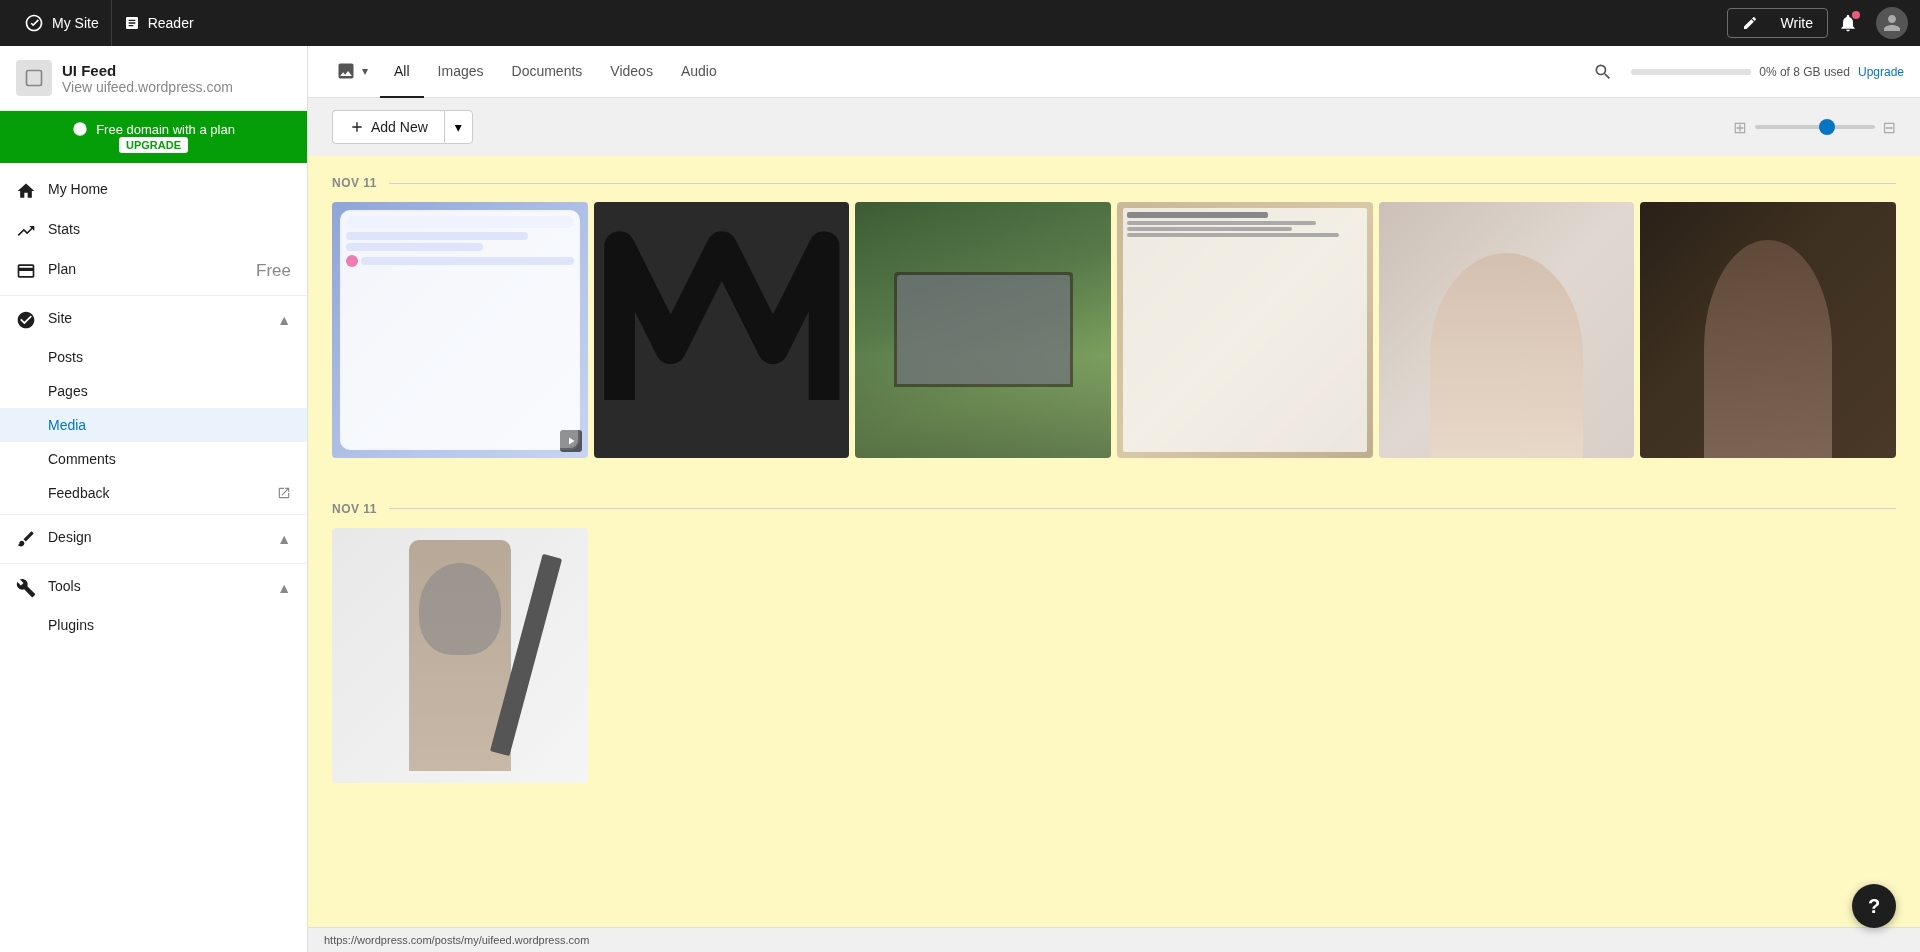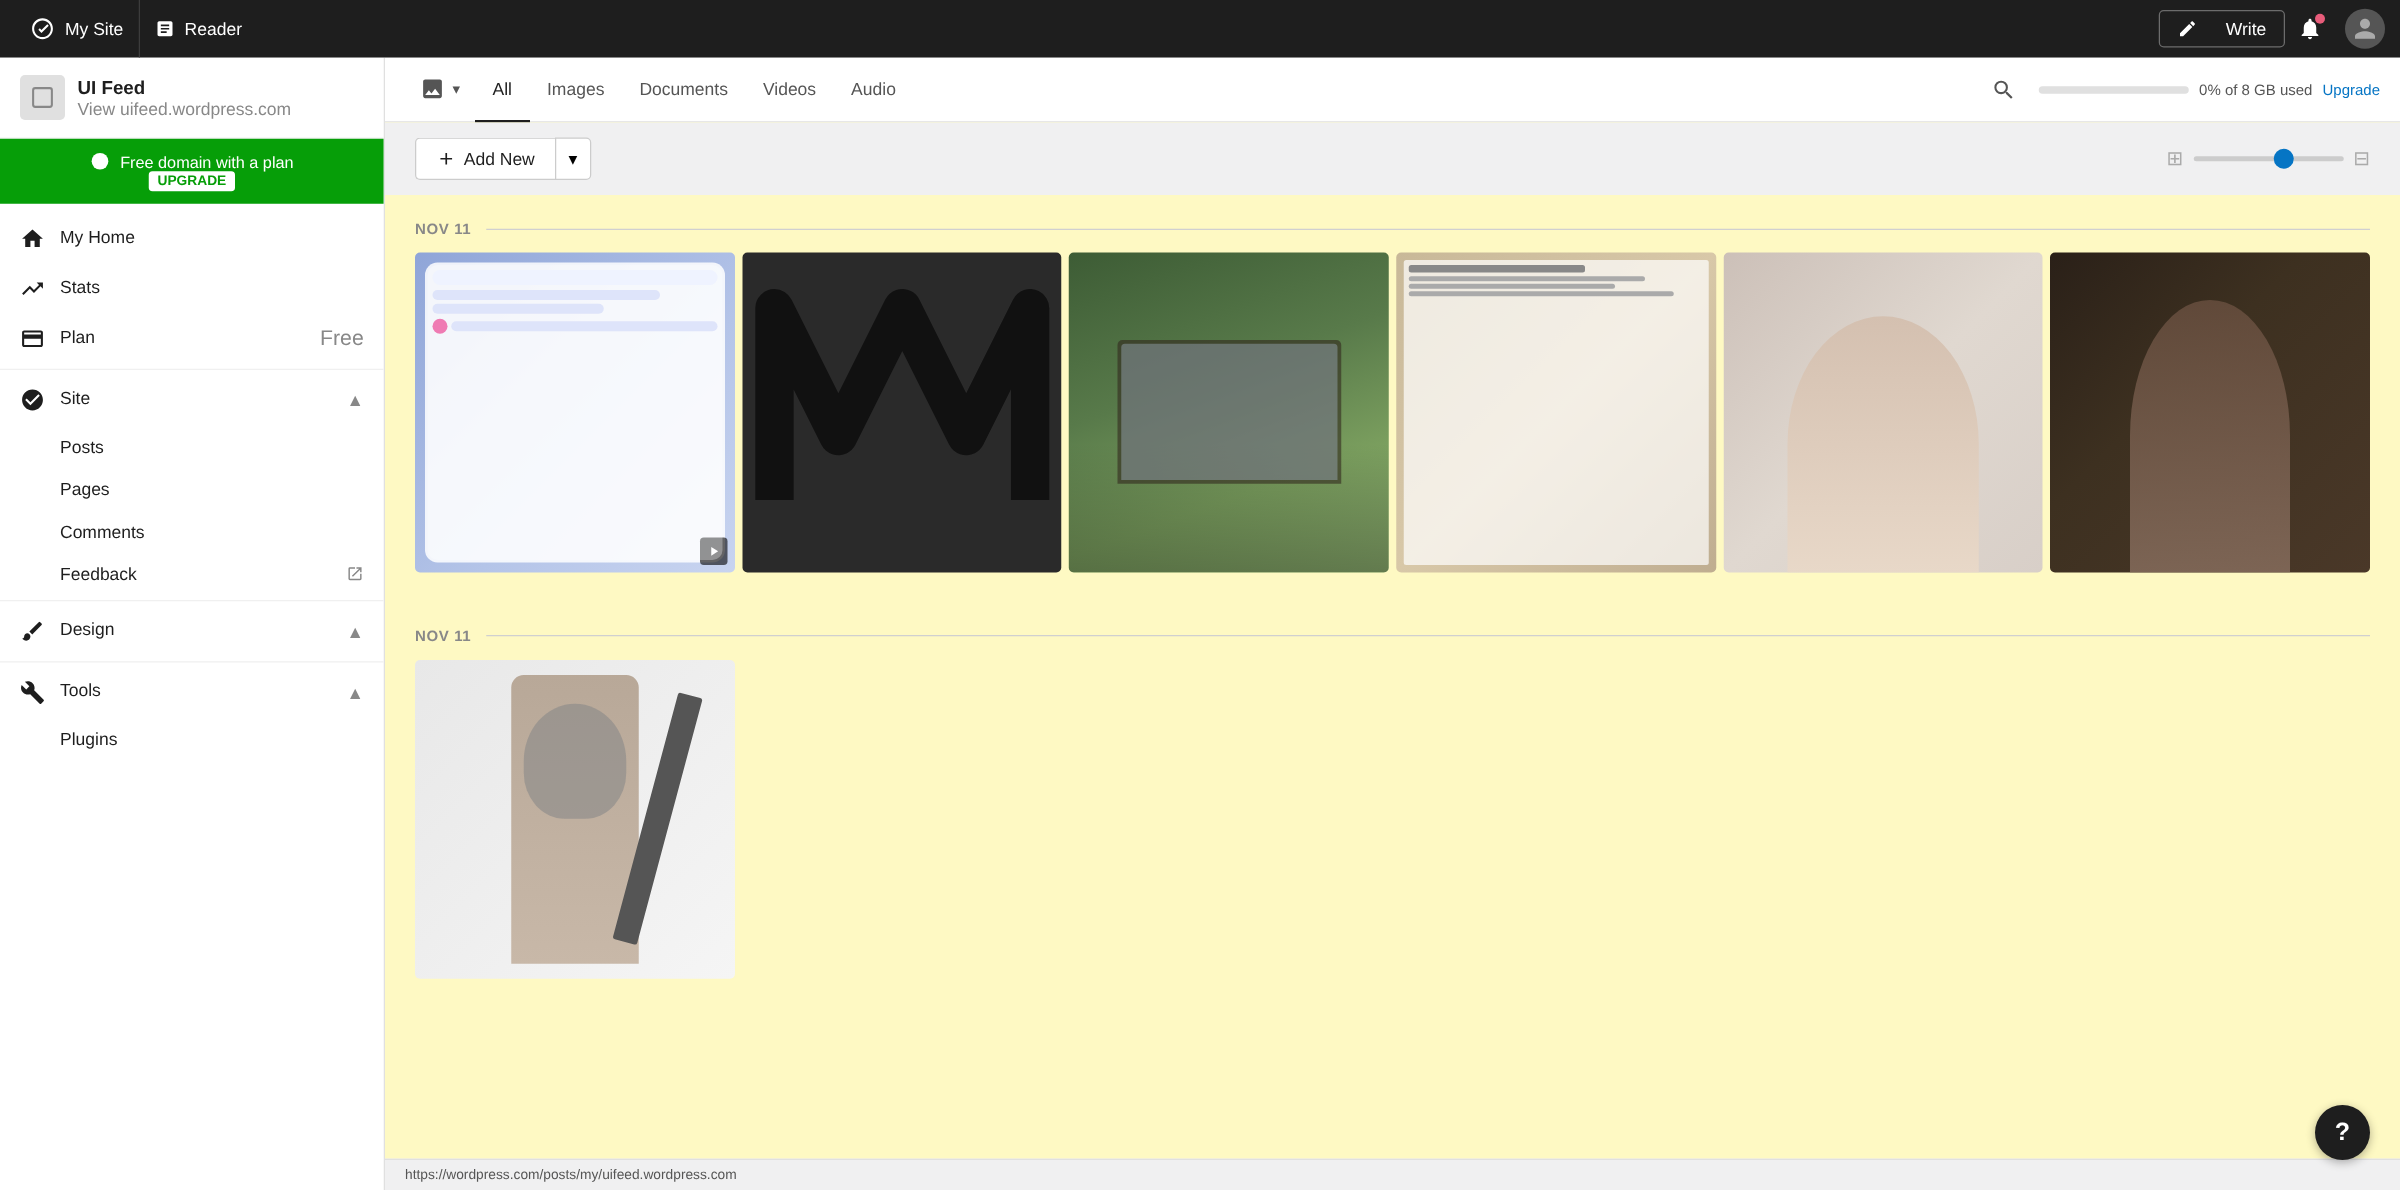--- a/index.html
+++ b/index.html
@@ -389,20 +389,23 @@
         </div>
         <span class="chevron-icon">▲</span>
       </div>
 
       <div class="nav-sub-item">
         <span>Posts</span>
       </div>
       <div class="nav-sub-item">
         <span>Pages</span>
       </div>
+      <div class="nav-sub-item active">
+        <span>Media</span>
+      </div>
       <div class="nav-sub-item">
         <span>Comments</span>
       </div>
       <div class="nav-sub-item" style="display:flex;align-items:center;justify-content:space-between;">
         <span>Feedback</span>
         <svg width="14" height="14" viewBox="0 0 24 24" fill="#888">
           <path d="M19 19H5V5h7V3H5a2 2 0 00-2 2v14a2 2 0 002 2h14a2 2 0 002-2v-7h-2v7zM14 3v2h3.59l-9.83 9.83 1.41 1.41L19 6.41V10h2V3h-7z"></path>
         </svg>
       </div>
 

